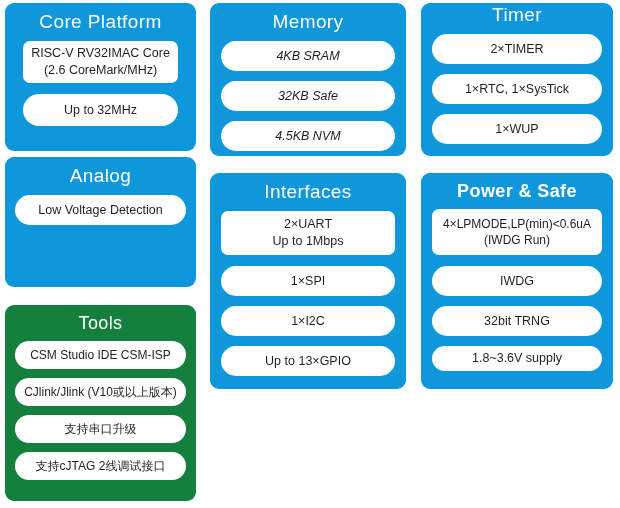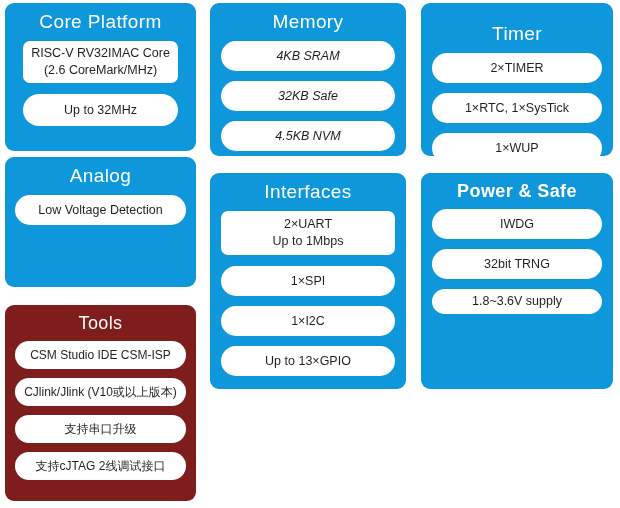--- a/index.html
+++ b/index.html
@@ -60,28 +60,28 @@
 
   .pill.block {
     border-radius: 7px;
   }
 
   
 
   
   #panel-core      { left: 5px;   top: 3px;   width: 191px; height: 148px; background: #0f97dc; padding: 9px 18px 10px; }
   #panel-analog    { left: 5px;   top: 157px; width: 191px; height: 130px; background: #0f97dc; padding: 9px 10px 10px; }
-  #panel-tools     { left: 5px;   top: 305px; width: 191px; height: 196px; background: #7f1d1d; padding: 9px 10px 22px; }
+  #panel-tools     { left: 5px;   top: 305px; width: 191px; height: 196px; background: #15803d; padding: 9px 10px 22px; }
 
   
   #panel-memory    { left: 210px; top: 3px;   width: 196px; height: 153px; background: #0f97dc; padding: 9px 11px 10px; }
   #panel-interfaces{ left: 210px; top: 173px; width: 196px; height: 216px; background: #0f97dc; padding: 9px 11px 10px; }
 
   
-  #panel-timer     { left: 421px; top: 3px;   width: 192px; height: 153px; background: #0f97dc; padding: 21px 11px 10px; }
+  #panel-timer     { left: 421px; top: 3px;   width: 192px; height: 153px; background: #0f97dc; padding: 2px 11px 10px; }
   #panel-power     { left: 421px; top: 173px; width: 192px; height: 216px; background: #0f97dc; padding: 9px 11px 10px; }
 
   
 
   #panel-core .panel-title     { margin-bottom: 10px; }
   #panel-core .pill-0          { height: 42px; margin-bottom: 11px; }
   #panel-core .pill-1          { height: 32px; }
 
   #panel-analog .panel-title   { margin-bottom: 10px; }
   #panel-analog .pill-0        { height: 42px; margin-bottom: 11px; }
@@ -154,18 +154,20 @@
 
   <div class="panel" id="panel-timer">
     <div class="panel-title">Timer</div>
     <div class="pill pill-0">2×TIMER</div>
     <div class="pill pill-1">1×RTC, 1×SysTick</div>
     <div class="pill pill-2">1×WUP</div>
   </div>
 
   <div class="panel" id="panel-power">
     <div class="panel-title">Power &amp; Safe</div>
+    <div class="pill block pill-0">4×LPMODE,LP(min)&lt;0.6uA
+(IWDG Run)</div>
     <div class="pill pill-1">IWDG</div>
     <div class="pill pill-2">32bit TRNG</div>
     <div class="pill pill-3">1.8~3.6V supply</div>
   </div>
 
 </div>
 
 </body></html>

